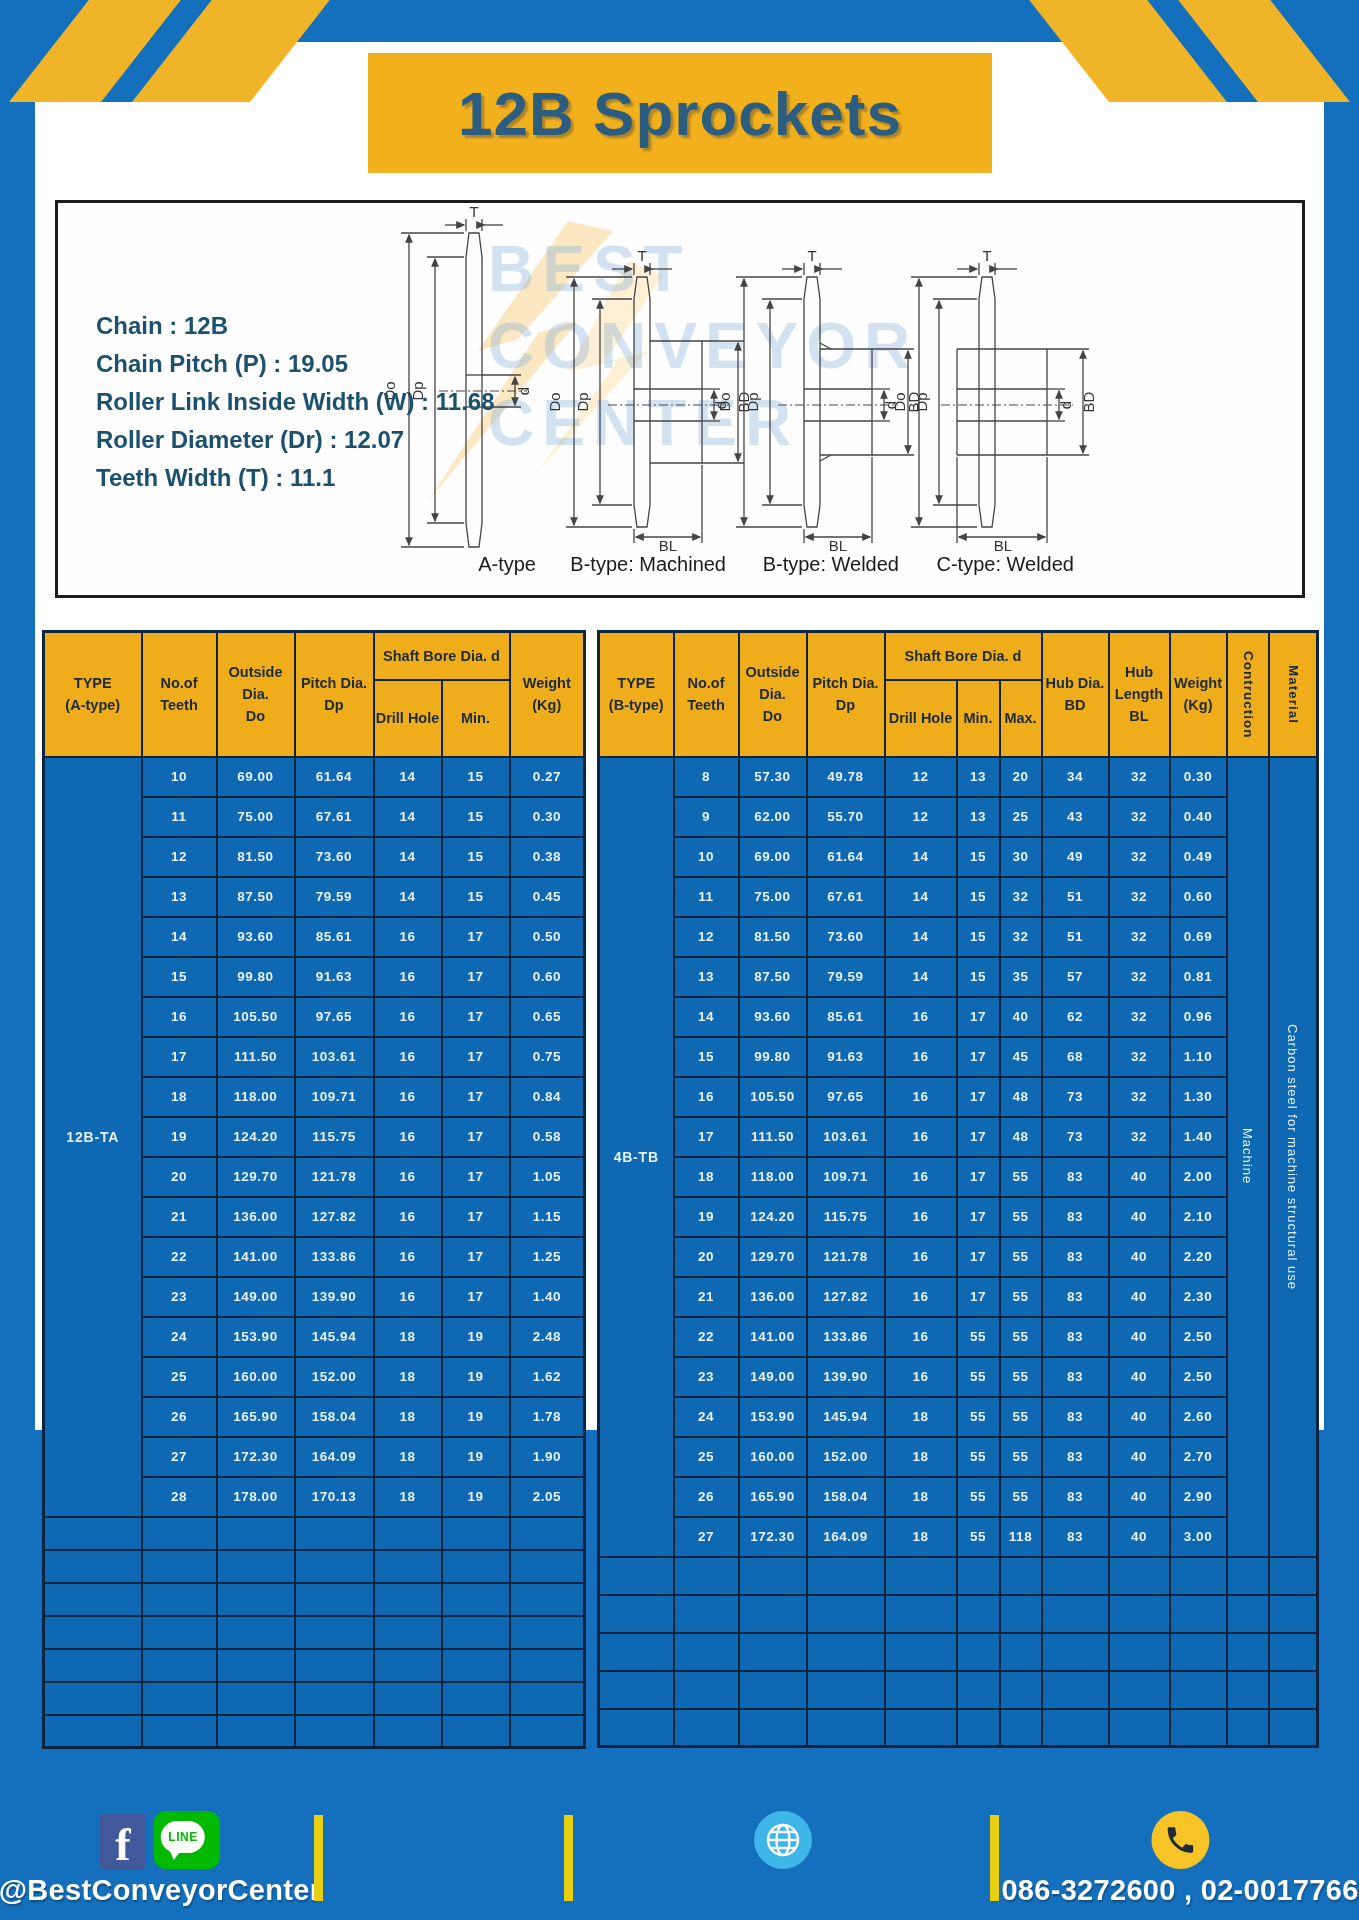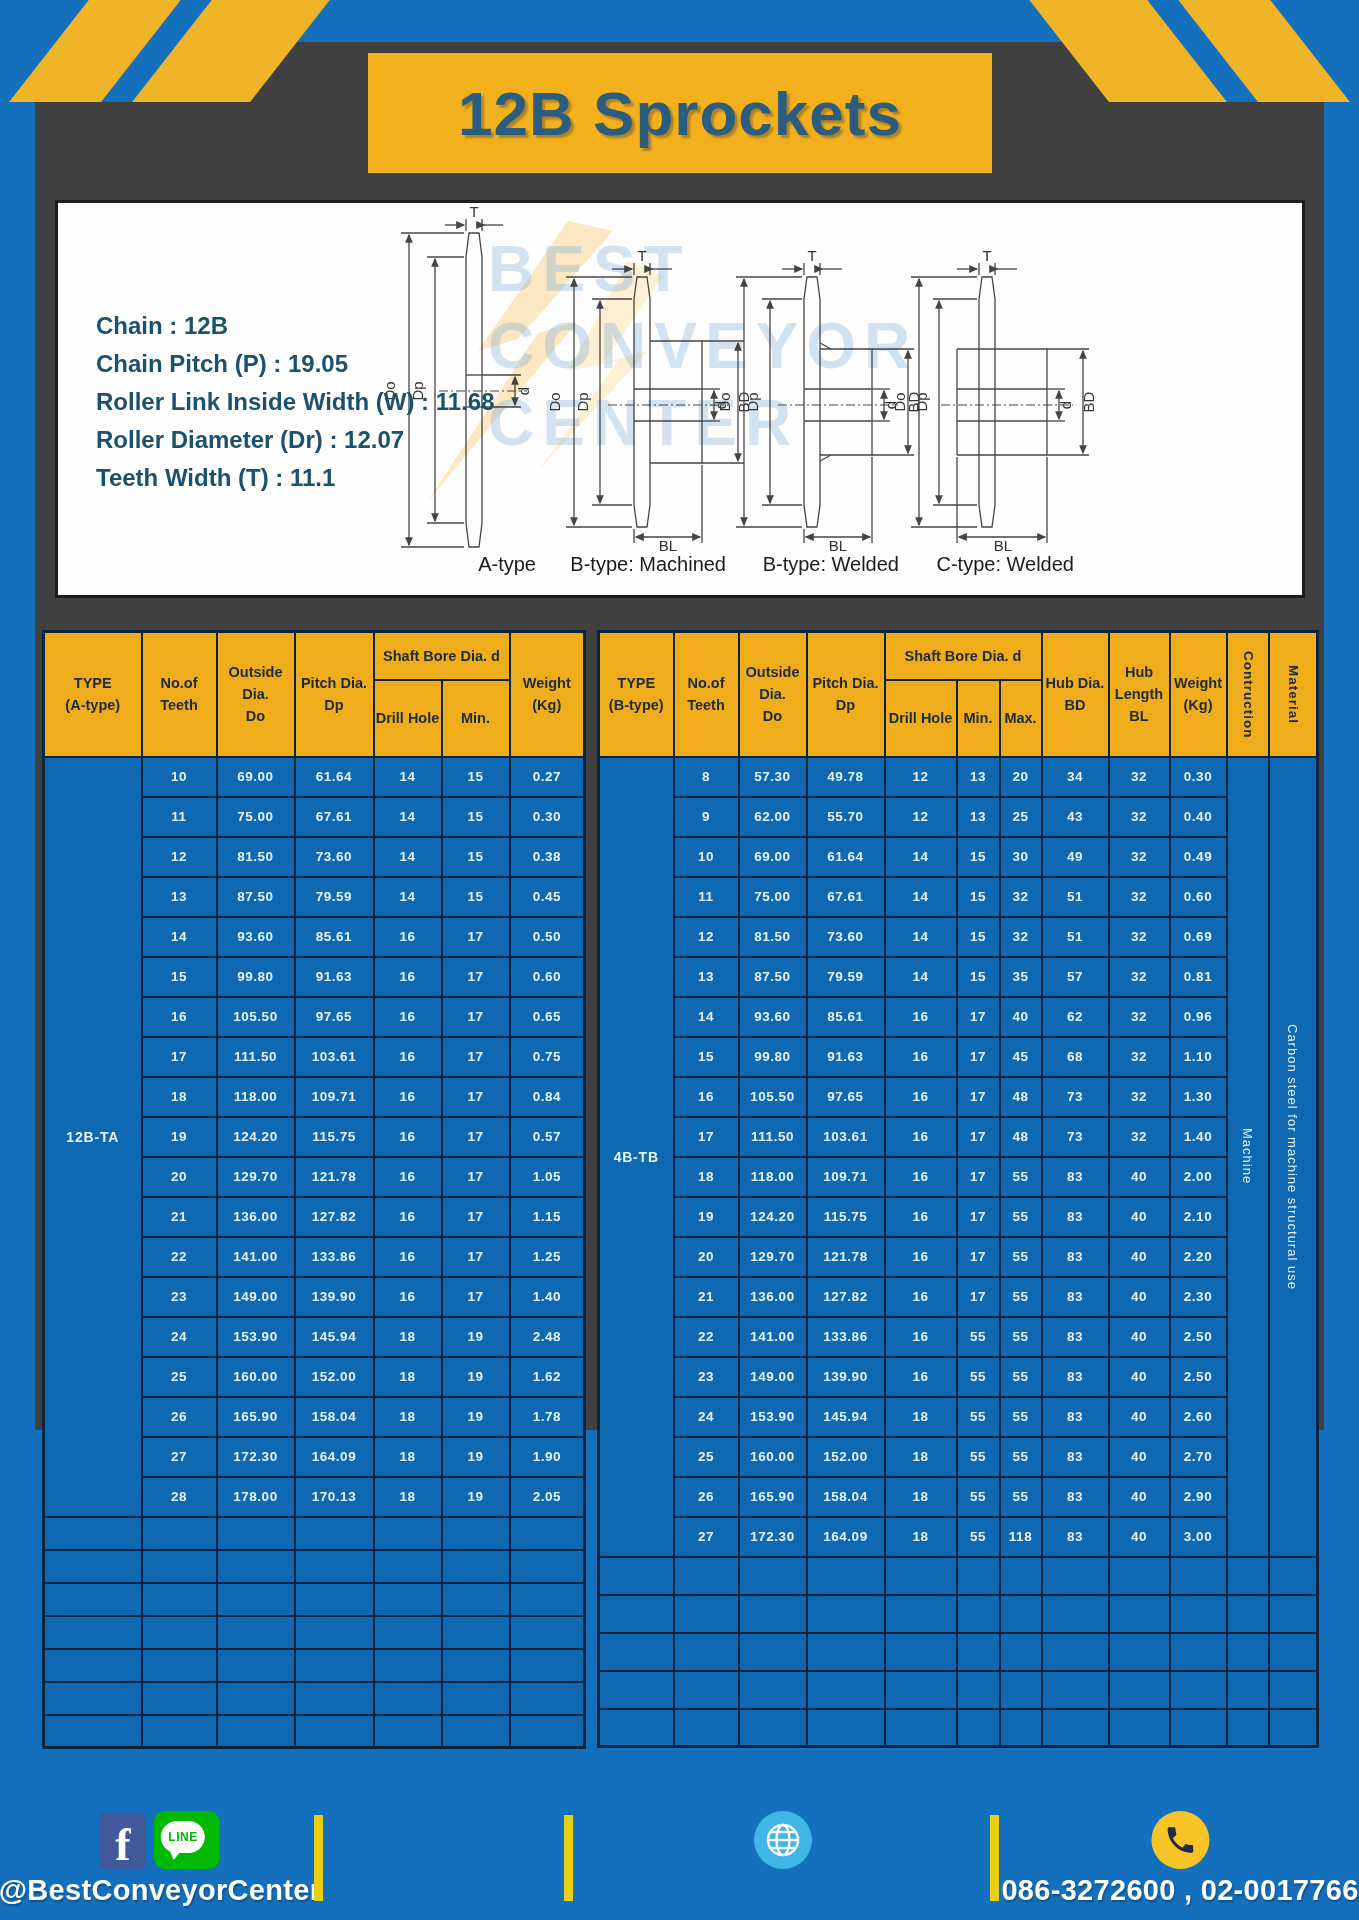--- a/index.html
+++ b/index.html
@@ -11,21 +11,21 @@
   .top-band{position:absolute;top:0;left:0;right:0;height:42px;background:#1470bd;z-index:3;}
   .corner{position:absolute;top:0;width:440px;height:102px;overflow:hidden;z-index:4;pointer-events:none;}
   .corner.left{left:0;}
   .corner.right{right:0;}
   .stripe{position:absolute;top:-8px;height:118px;}
   .corner.left .stripe{transform:skewX(-38deg);transform-origin:top left;}
   .corner.right .stripe{transform:skewX(38deg);transform-origin:top right;}
   .s-blue{background:#1470bd;}
   .s-yellow{background:#f0b429;}
   
-  .card{position:absolute;left:35px;top:42px;width:1289px;height:1388px;background:#404040;z-index:2;}
+  .card{position:absolute;left:35px;top:42px;width:1289px;height:1388px;background:#ffffff;z-index:2;}
   
   .banner{position:absolute;left:333px;top:11px;width:624px;height:120px;background:#f2b01d;
     display:flex;align-items:center;justify-content:center;}
   .banner h1{margin:0;font-size:62px;font-weight:bold;color:#2a5d80;letter-spacing:1px;
     text-shadow:3px 3px 2px rgba(50,50,50,.35);}
   
   .diagram-panel{position:absolute;left:20px;top:158px;width:1244px;height:392px;
     border:3px solid #1d1d1d;background:#fefefe;overflow:hidden;}
   .specs{position:absolute;left:38px;top:104px;z-index:3;}
   .spec-line{font-size:24px;font-weight:bold;color:#1b516f;line-height:38px;white-space:nowrap;}
@@ -387,21 +387,21 @@
             <td class="data-cell">16</td>
             <td class="data-cell">17</td>
             <td class="data-cell">0.84</td>
           </tr>
           <tr>
             <td class="data-cell">19</td>
             <td class="data-cell">124.20</td>
             <td class="data-cell">115.75</td>
             <td class="data-cell">16</td>
             <td class="data-cell">17</td>
-            <td class="data-cell">0.57</td>
+            <td class="data-cell">0.58</td>
           </tr>
           <tr>
             <td class="data-cell">20</td>
             <td class="data-cell">129.70</td>
             <td class="data-cell">121.78</td>
             <td class="data-cell">16</td>
             <td class="data-cell">17</td>
             <td class="data-cell">1.05</td>
           </tr>
           <tr>

